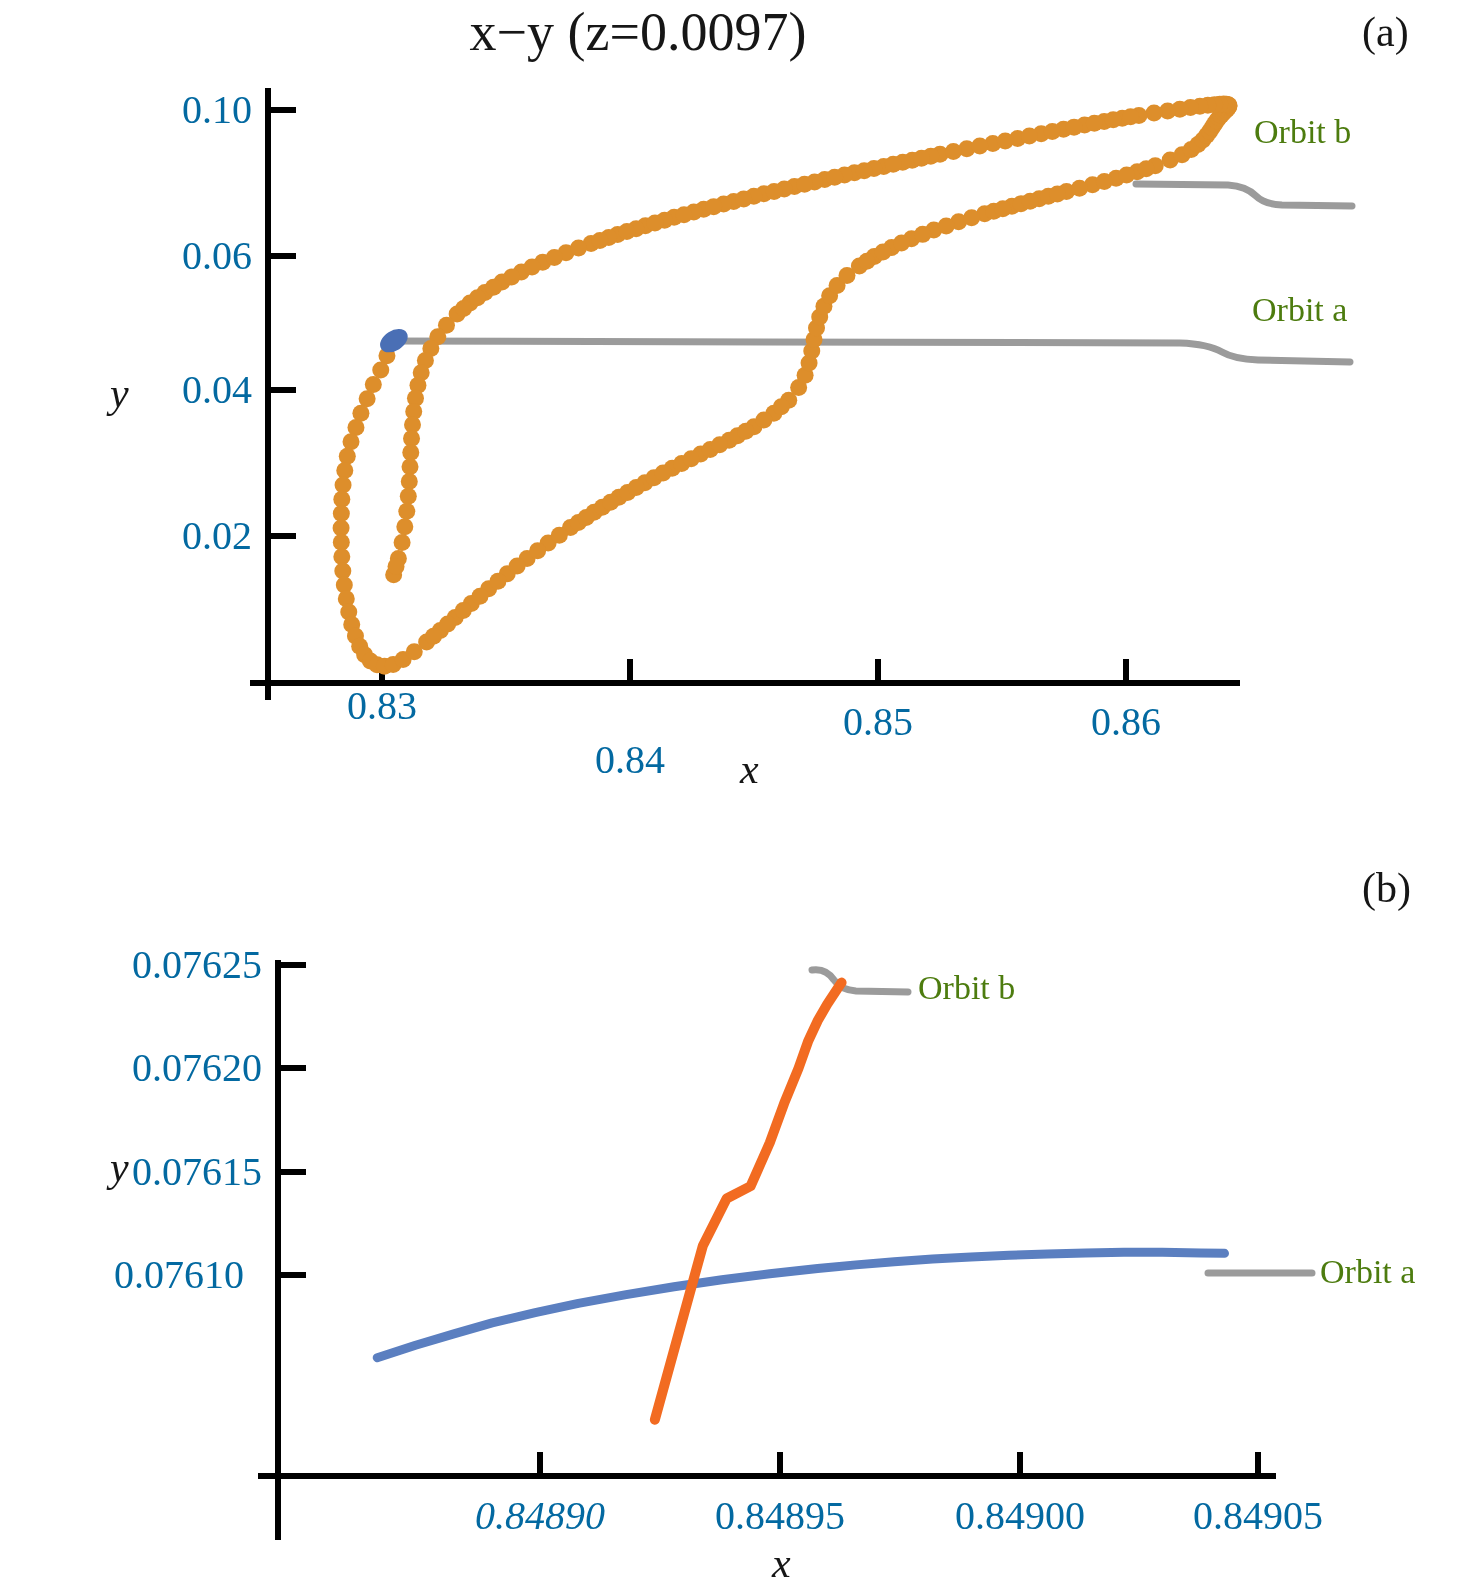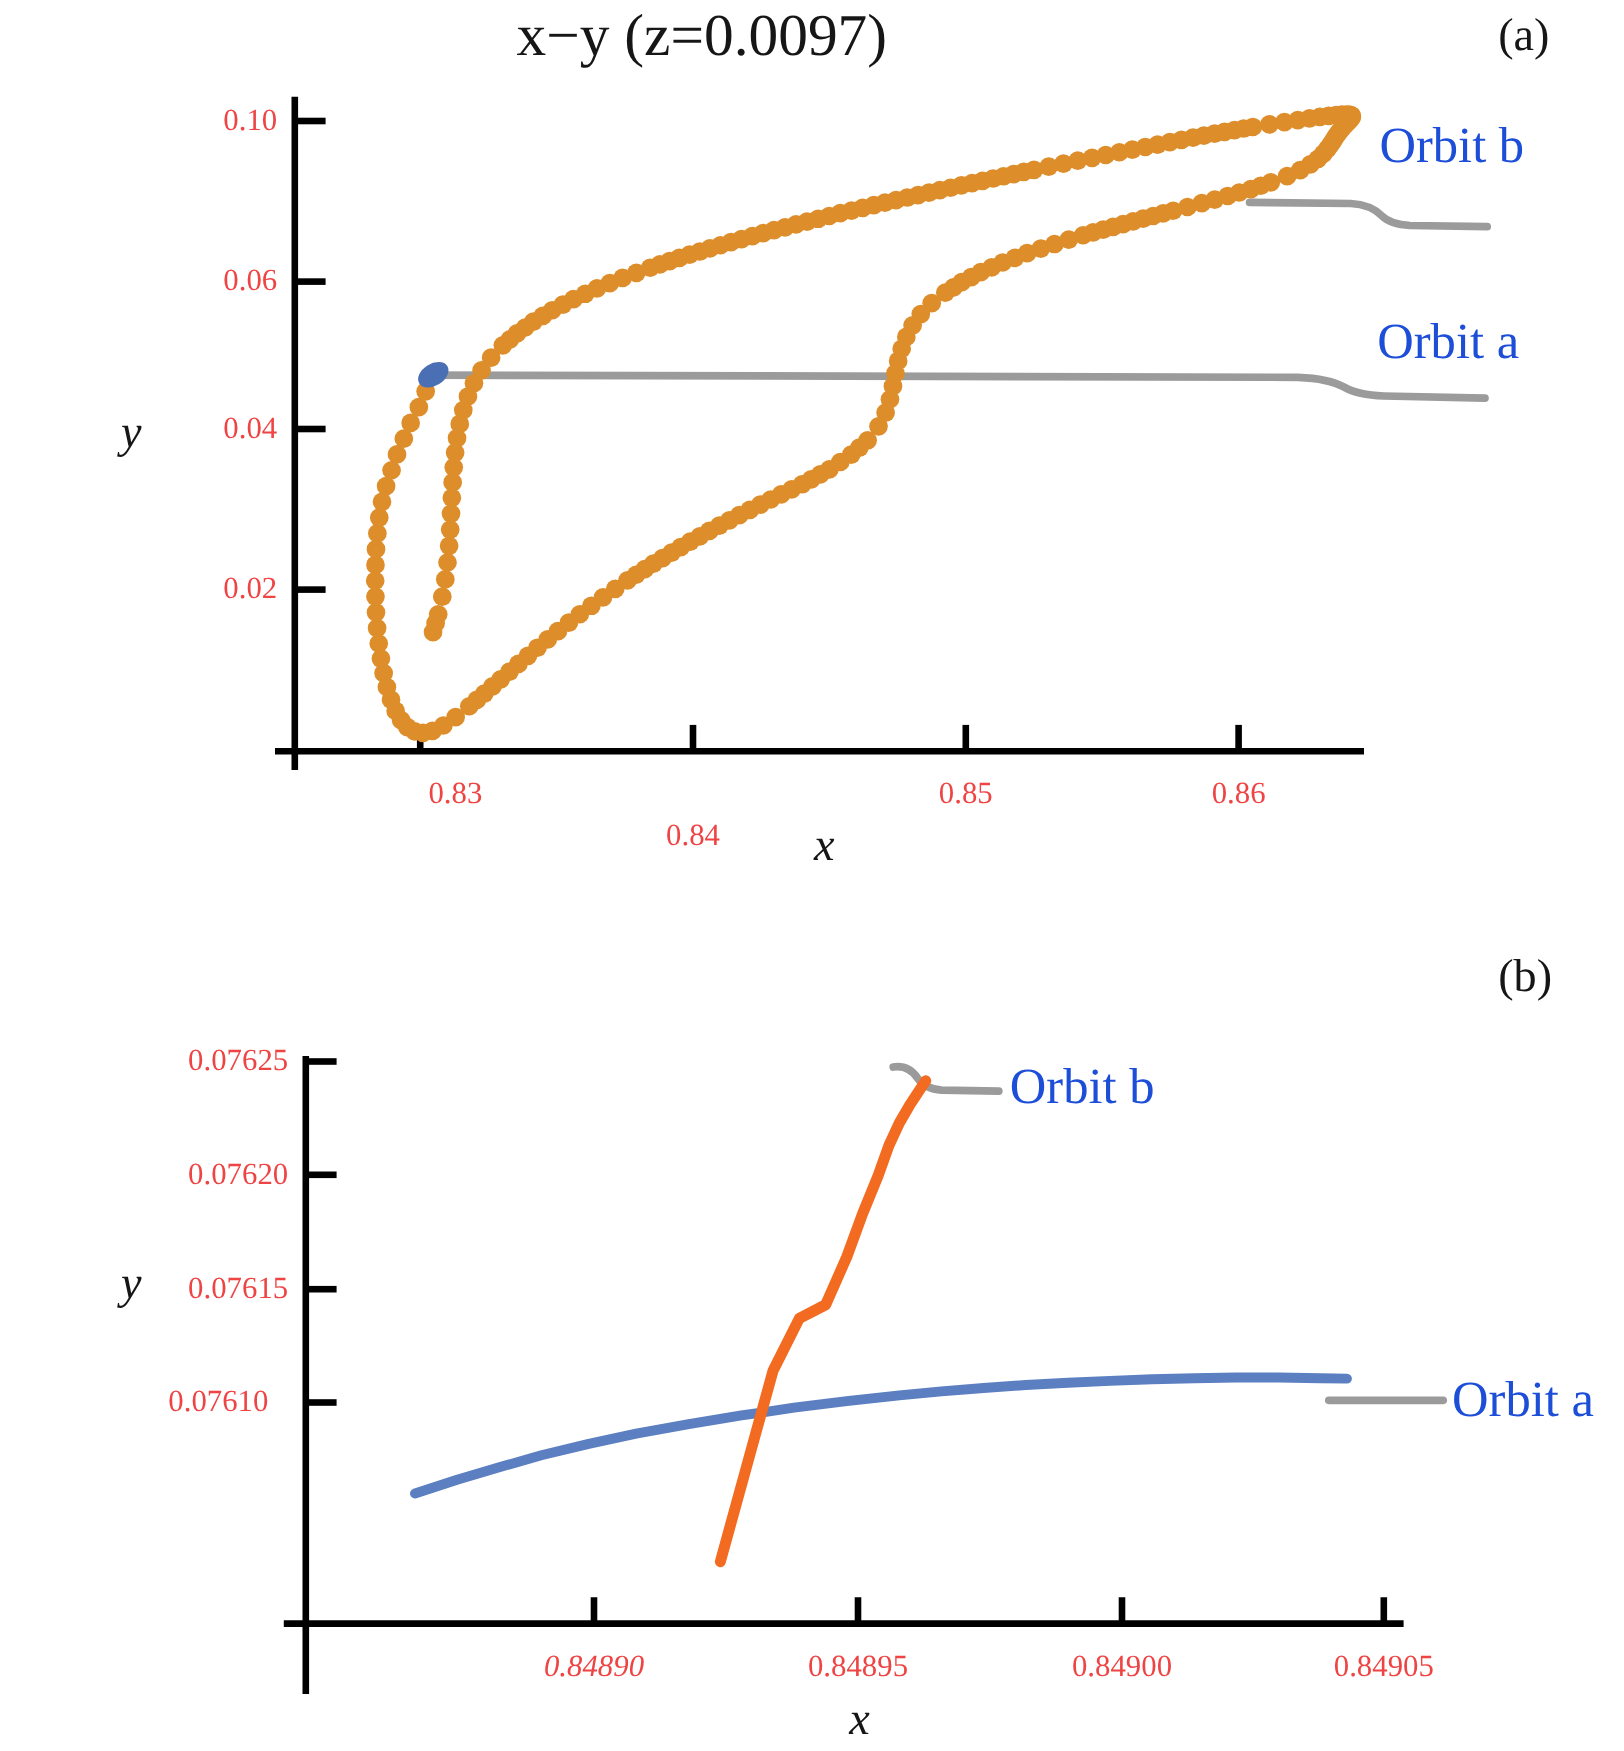--- a/index.html
+++ b/index.html
@@ -43,42 +43,42 @@
   }
 
   .plot-svg {
     position: absolute;
     left: 0;
     top: 0;
   }
 
   .tick-label {
     position: absolute;
-    font-size: 28px;
+    font-size: 40px;
     line-height: 40px;
     white-space: nowrap;
-    color: #ef4444;
+    color: #0369a1;
   }
   .tick-label.xlab { transform: translateX(-50%); }
   .tick-label.ylab { transform: translateY(-50%); text-align: right; }
 
   .axis-name {
     position: absolute;
     font-size: 42px;
     font-style: italic;
     line-height: 42px;
     color: #161616;
   }
 
   .series-label {
     position: absolute;
-    font-size: 46px;
+    font-size: 34px;
     line-height: 44px;
     white-space: nowrap;
-    color: #1d4ed8;
+    color: #4d7c0f;
   }
 </style>
 </head>
 <body>
 
 <div class="figure">
 
   <div class="panel" id="panel-a">
 
     <div class="panel-title" style="left:338px; top:8px; width:600px;">x−y (z=0.0097)</div>
@@ -341,21 +341,21 @@
       <g id="a-marker">
           <ellipse cx="393.90" cy="340.70" rx="15" ry="10" transform="rotate(-32 393.90 340.70)" fill="#4A6FB5"></ellipse>
         </g>
     </svg>
 
     <div class="tick-label ylab" style="left:46px; top:110px; width:206px;">0.10</div>
     <div class="tick-label ylab" style="left:46px; top:256px; width:206px;">0.06</div>
     <div class="tick-label ylab" style="left:46px; top:390px; width:206px;">0.04</div>
     <div class="tick-label ylab" style="left:46px; top:536px; width:206px;">0.02</div>
 
-    <div class="tick-label xlab" style="left:382px; top:702px;margin-left:32px;">0.83</div>
+    <div class="tick-label xlab" style="left:382px; top:686px;">0.83</div>
     <div class="tick-label xlab" style="left:630px; top:740px;">0.84</div>
     <div class="tick-label xlab" style="left:878px; top:702px;">0.85</div>
     <div class="tick-label xlab" style="left:1126px; top:702px;">0.86</div>
 
     <div class="axis-name" style="left:740px; top:748px;">x</div>
     <div class="axis-name" style="left:110px; top:372px;">y</div>
 
     <div class="series-label" style="left:1254px; top:110px;">Orbit b</div>
     <div class="series-label" style="left:1252px; top:288px;">Orbit a</div>
   </div>

